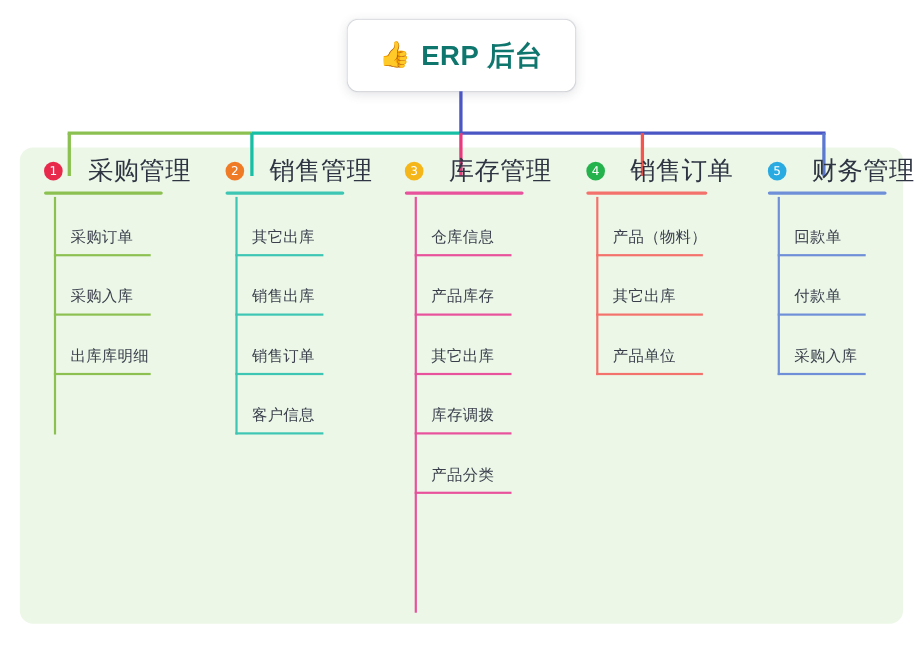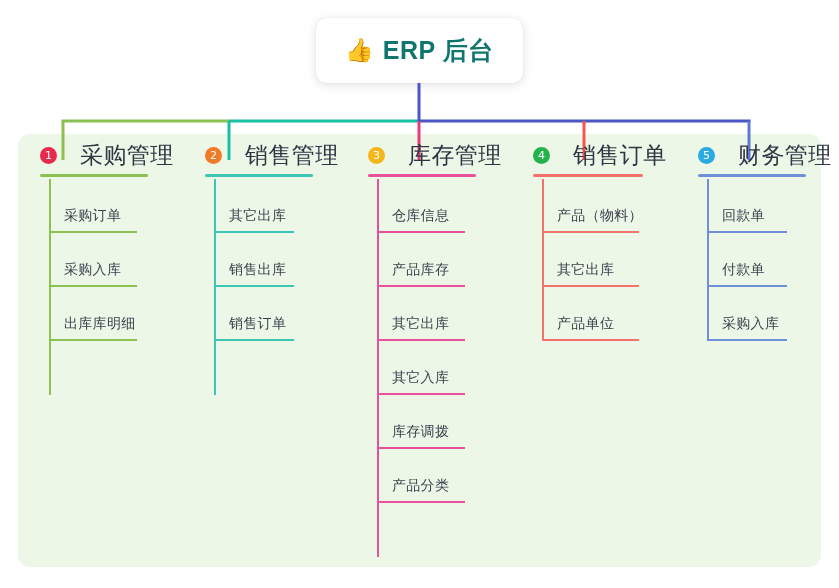--- a/index.html
+++ b/index.html
@@ -191,20 +191,24 @@
           <div class="item-rule" style="background: rgb(62, 198, 180); width: 80px;"></div>
         </div>
         <div class="item">
           <span class="item-label">销售出库</span>
           <div class="item-rule" style="background: rgb(62, 198, 180); width: 80px;"></div>
         </div>
         <div class="item">
           <span class="item-label">销售订单</span>
           <div class="item-rule" style="background: rgb(62, 198, 180); width: 80px;"></div>
         </div>
+        <div class="item">
+          <span class="item-label">客户信息</span>
+          <div class="item-rule" style="background: rgb(62, 198, 180); width: 80px;"></div>
+        </div>
       </div>
     </div>
     <div class="column" style="left: 368px; width: 145px;">
       <div class="col-header">
         <span class="badge" style="background: rgb(244, 182, 25);">3</span>
         <span class="col-title">库存管理</span>
       </div>
       <div class="col-rule" style="background: rgb(232, 81, 155); width: 108px;"></div>
       <div class="col-body">
         <div class="spine" style="background: rgb(232, 81, 155); height: 378px;"></div>
@@ -214,24 +218,20 @@
         </div>
         <div class="item">
           <span class="item-label">产品库存</span>
           <div class="item-rule" style="background: rgb(232, 81, 155); width: 88px;"></div>
         </div>
         <div class="item">
           <span class="item-label">其它出库</span>
           <div class="item-rule" style="background: rgb(232, 81, 155); width: 88px;"></div>
         </div>
         <div class="item">
-          <span class="item-label">其它入库</span>
-          <div class="item-rule" style="background: rgb(232, 81, 155); width: 88px;"></div>
-        </div>
-        <div class="item">
           <span class="item-label">库存调拨</span>
           <div class="item-rule" style="background: rgb(232, 81, 155); width: 88px;"></div>
         </div>
         <div class="item">
           <span class="item-label">产品分类</span>
           <div class="item-rule" style="background: rgb(232, 81, 155); width: 88px;"></div>
         </div>
       </div>
     </div>
     <div class="column" style="left: 533px; width: 145px;">

